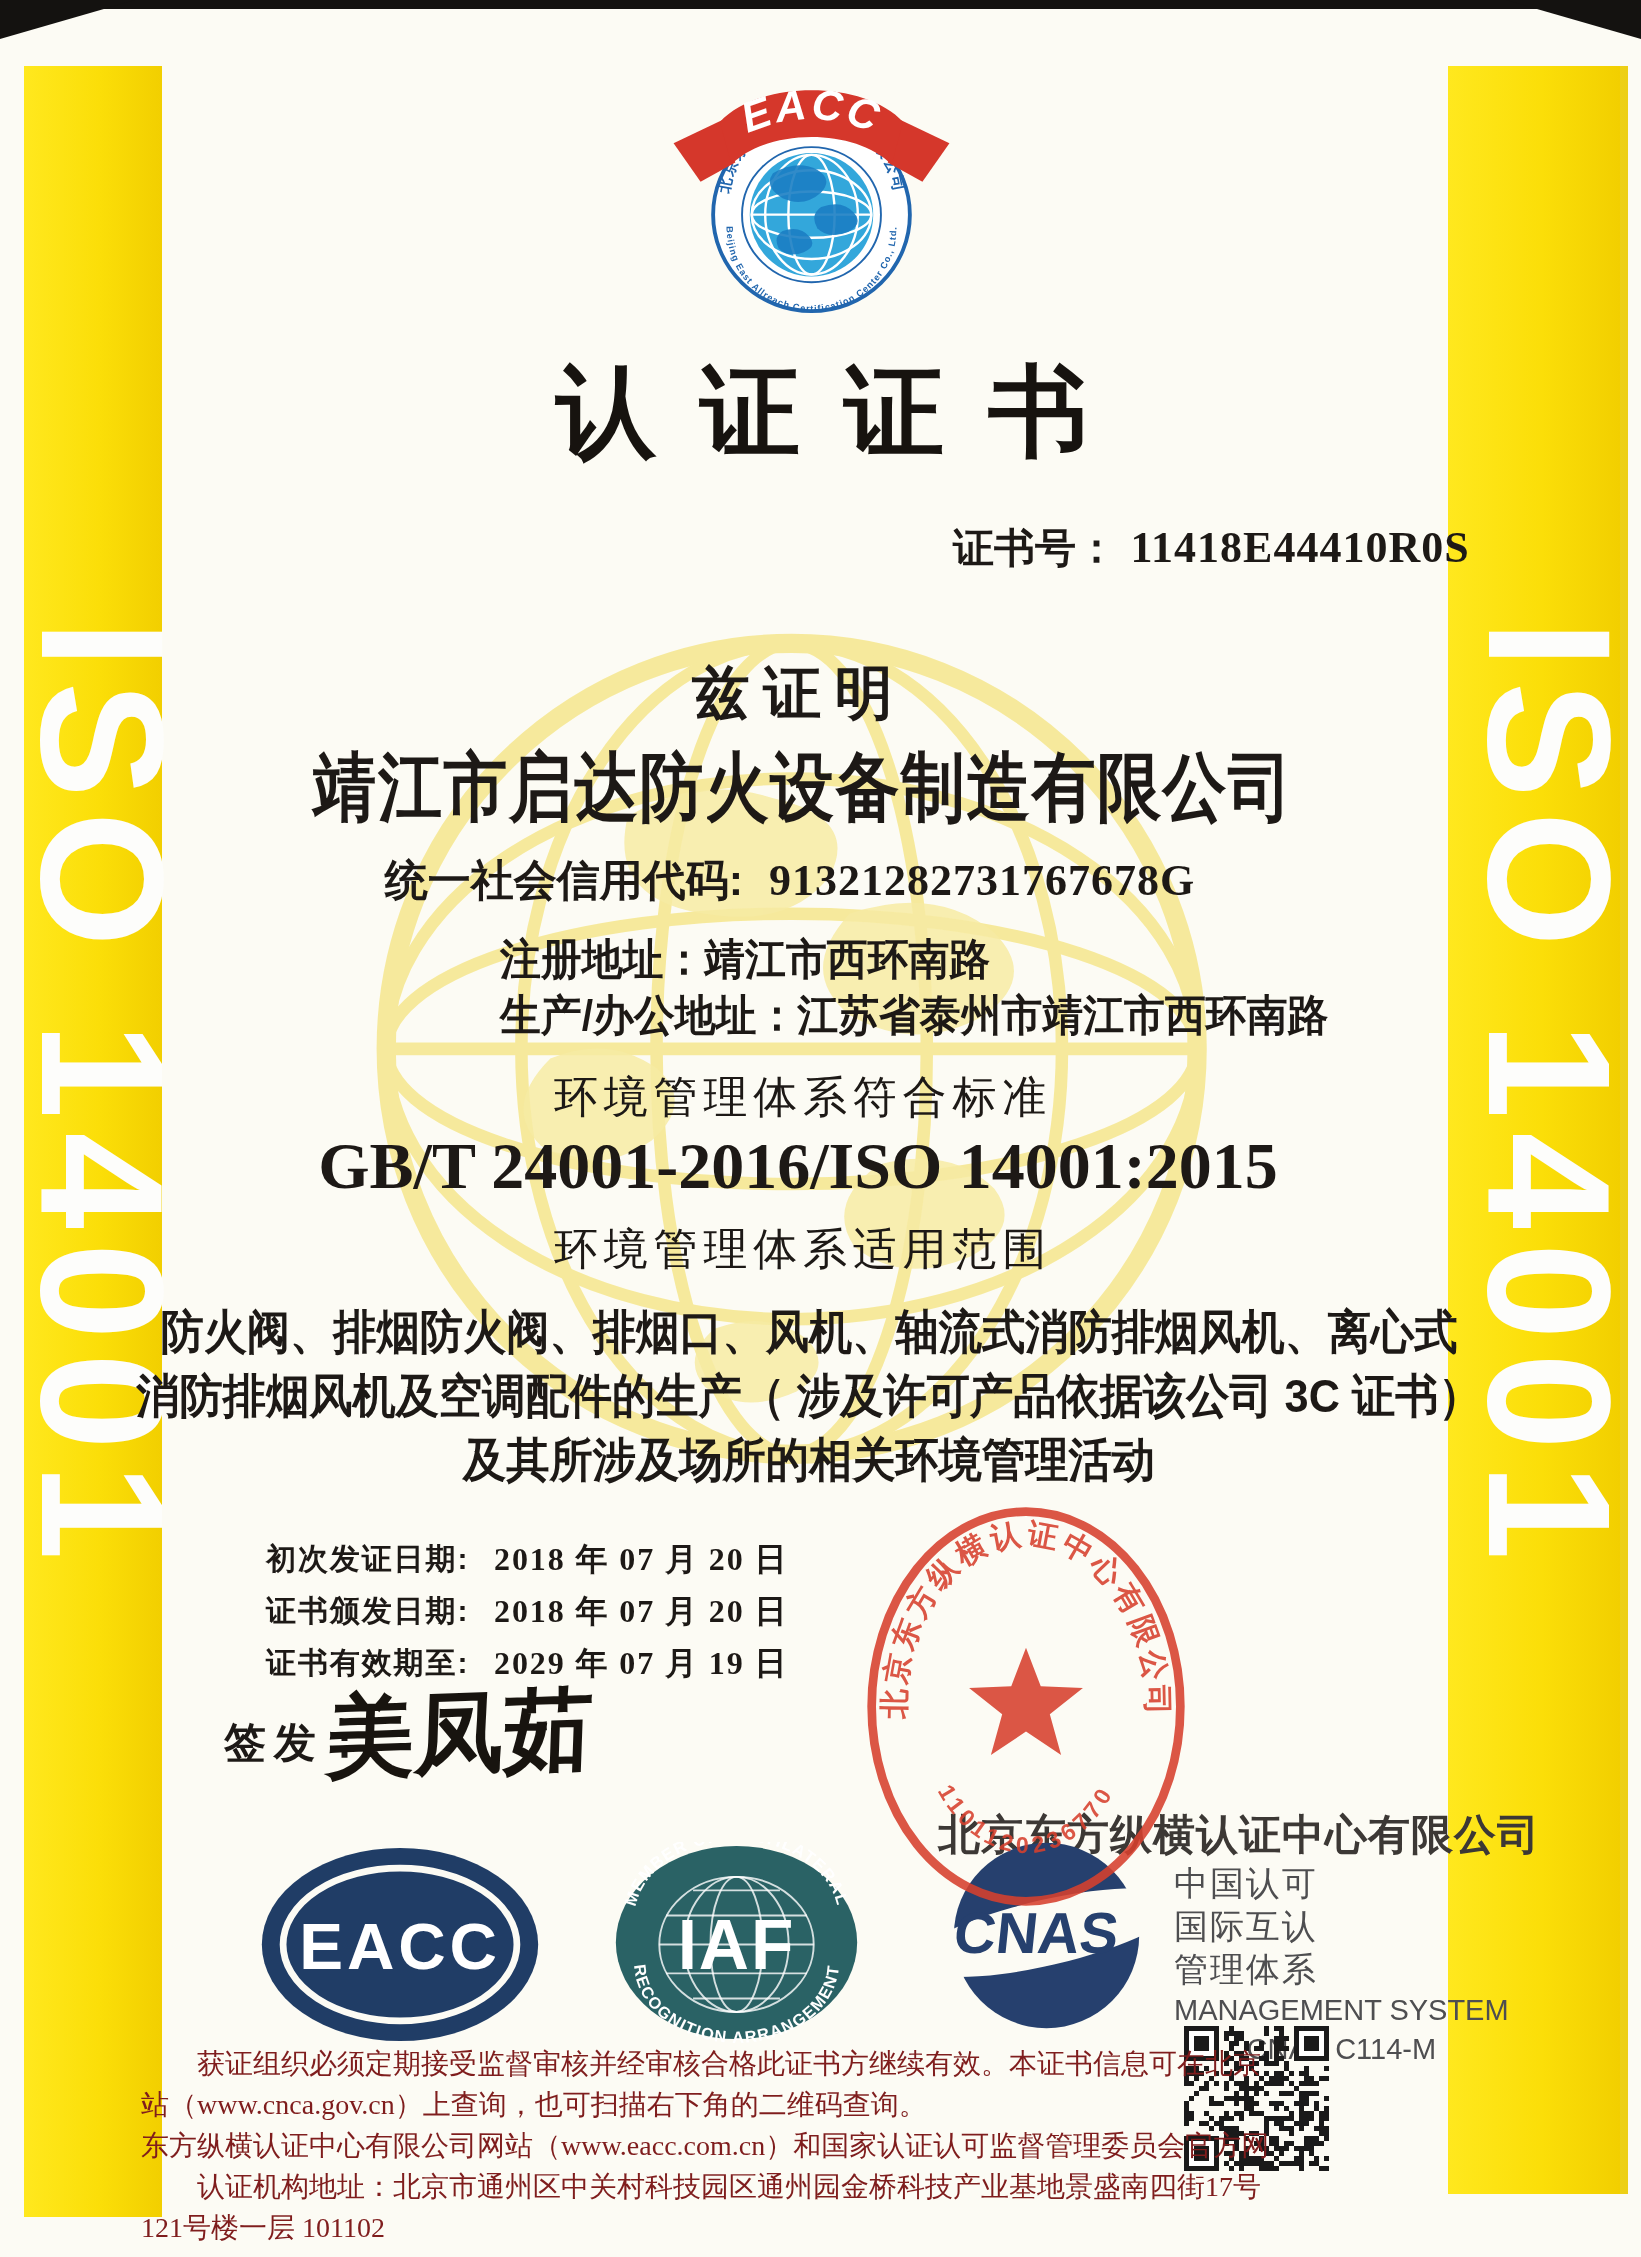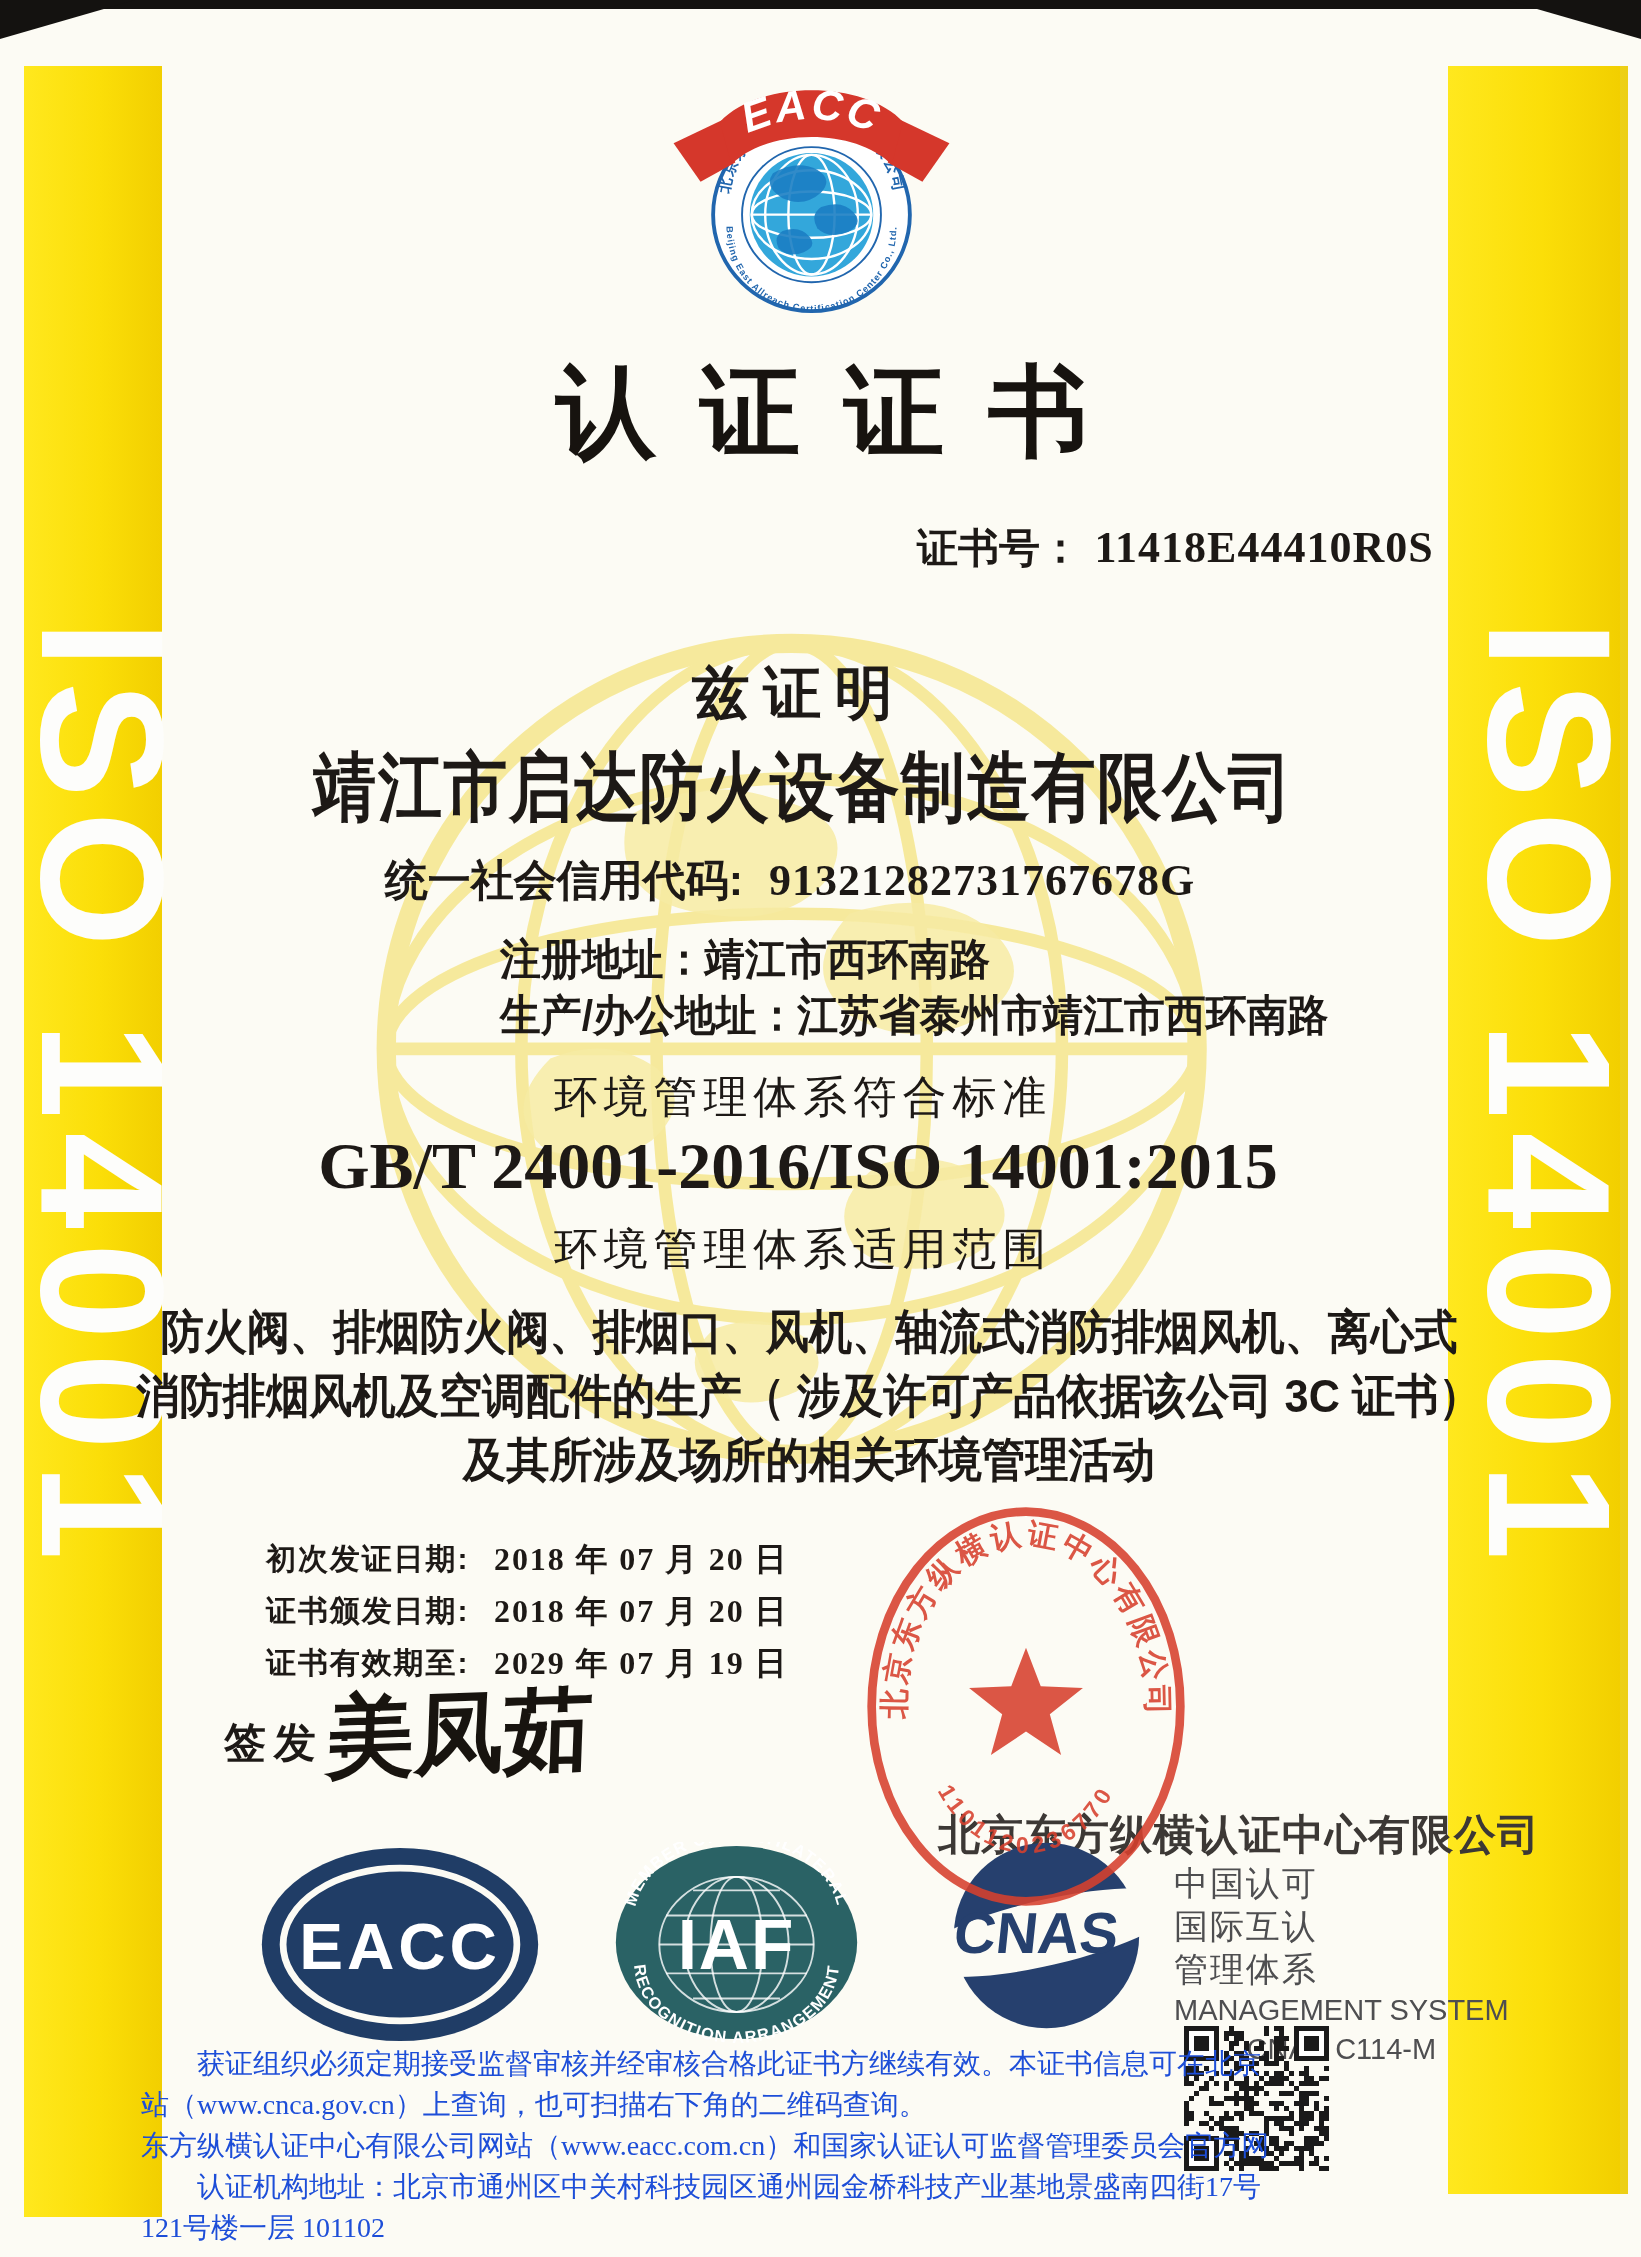--- a/index.html
+++ b/index.html
@@ -21,21 +21,21 @@
   .band-label.right{left:1636px;top:620px;}
   
   .abs{position:absolute;z-index:2;white-space:nowrap;}
   .cx{transform:translateX(-50%);}
   
   #eacc-header{position:absolute;left:662px;top:62px;z-index:2;}
   
   .page-title{position:absolute;left:844px;top:346px;transform:translateX(-50%);z-index:2;
         font-size:100px;font-weight:900;letter-spacing:44px;color:#17130f;white-space:nowrap;}
   .certno{left:917px;top:521px;display:flex;align-items:baseline;gap:13.5px;}
-  .certno .lbl{font-size:41px;font-weight:800;}
+  .certno .lbl{font-size:41px;font-weight:800;margin-left:36px;}
   .certno .val{font-family:"Liberation Serif",serif;font-size:44px;font-weight:600;letter-spacing:1px;}
   .statement{left:799px;top:655px;font-size:58px;font-weight:800;letter-spacing:13.5px;}
   .company{left:803px;top:738px;font-size:75px;font-weight:900;letter-spacing:1.9px;
         transform:translateX(-50%) scaleX(.85);}
   .credit{left:790px;top:852px;display:flex;align-items:baseline;gap:26px;transform:translateX(-50%);}
   .credit .lbl{font-size:43px;font-weight:800;}
   .credit .val{font-family:"Liberation Serif",serif;font-size:44px;font-weight:600;letter-spacing:1px;}
   .addr{left:500px;top:931px;transform:scaleX(.95);transform-origin:0 0;}
   .addr .row{font-size:43px;font-weight:800;line-height:56px;}
   .capt{font-size:44px;font-weight:400;letter-spacing:5.8px;}
@@ -53,21 +53,21 @@
   .org-name{left:938px;top:1807px;font-size:42px;font-weight:600;color:#3c3835;letter-spacing:1px;z-index:2;}
   
   #eacc-badge{position:absolute;left:257px;top:1844px;z-index:2;}
   #iaf-badge{position:absolute;left:612px;top:1842px;z-index:2;}
   #cnas-badge{position:absolute;left:949px;top:1838px;z-index:2;}
   .cnas-caption{left:1174px;top:1862px;color:#4e4e50;}
   .cnas-caption .cjk{font-size:34px;line-height:43px;letter-spacing:1.9px;}
   .cnas-caption .latin{font-size:29px;line-height:39px;text-align:center;}
   #qr{position:absolute;left:1184px;top:2026px;z-index:2;}
   .footer{left:141px;top:2043px;font-family:"Liberation Serif",serif;font-size:28px;
-        line-height:41px;color:#1d4ed8;}
+        line-height:41px;color:#7f1d1d;}
   .footer .line{white-space:nowrap;}
   .footer .indent{padding-left:56px;}
   #watermark{position:absolute;left:309px;top:595px;z-index:0;opacity:.5;}
 </style>
 </head>
 <body>
 
 <div id="page">
 
   <svg id="watermark" width="975" height="956" viewBox="0 0 1010 990">

